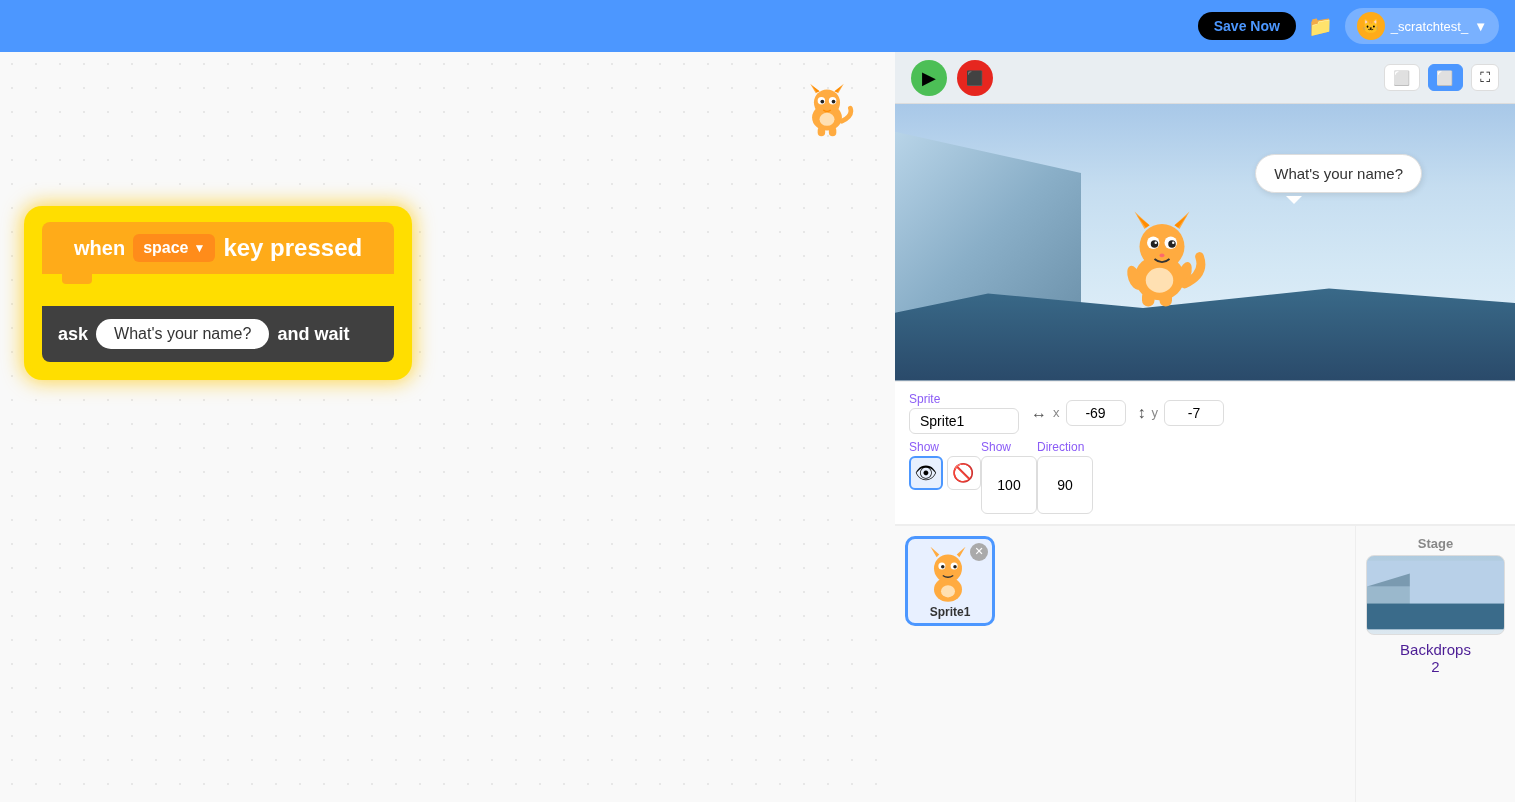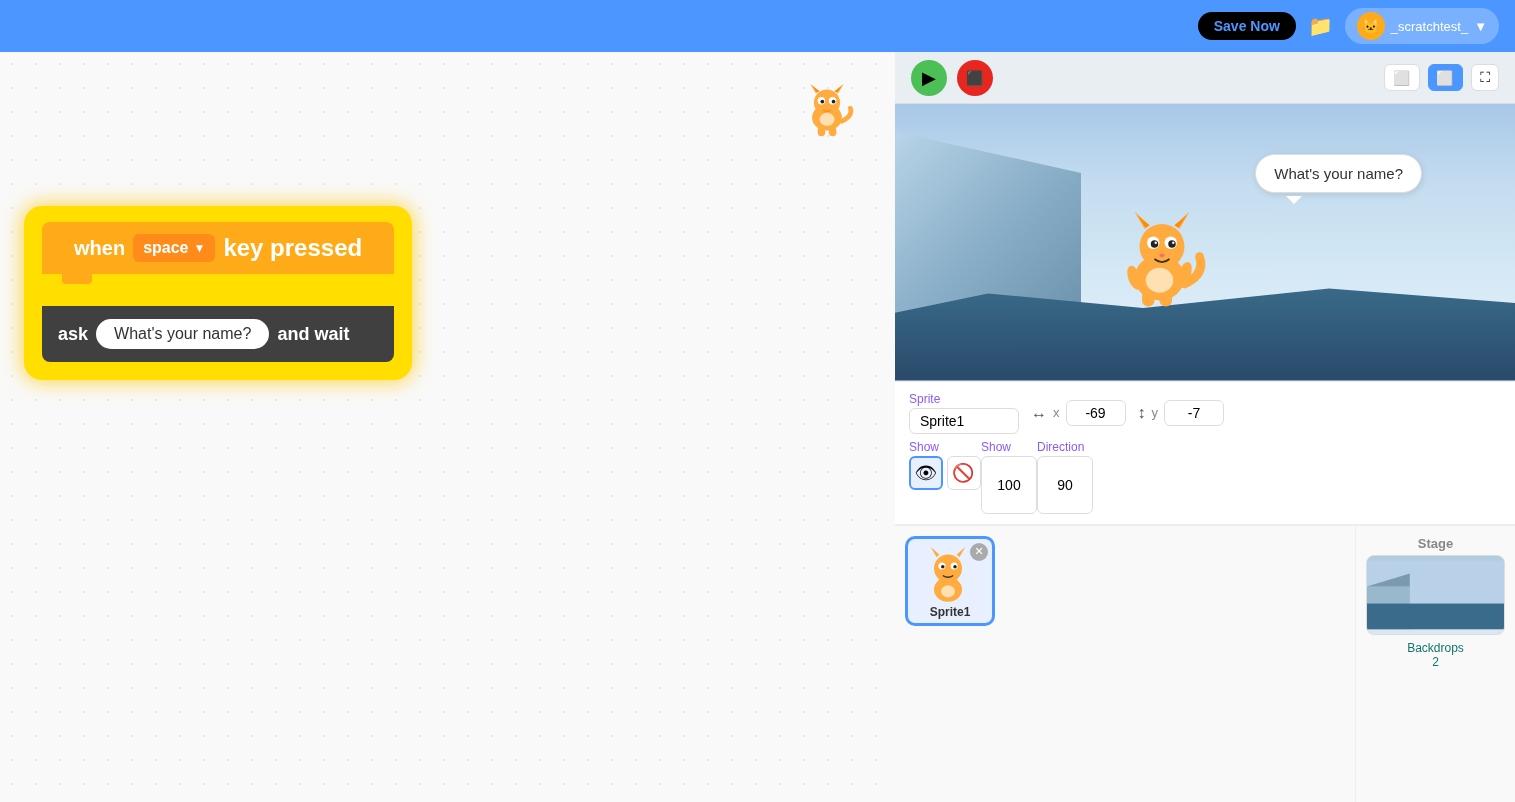--- a/index.html
+++ b/index.html
@@ -470,22 +470,22 @@
       height: 80px;
       border-radius: 8px;
       overflow: hidden;
       border: 1px solid #ddd;
       background: linear-gradient(180deg, #b0cbdf 0%, #c8dce8 50%, #dce8f0 100%);
       margin-bottom: 6px;
     }
 
     .stage-backdrop-count {
       text-align: center;
-      font-size: 12px;
-      color: #0f766e;
+      font-size: 15px;
+      color: #4c1d95;
     }
 
     
     .cat-svg { width: 100%; height: 100%; }
 
     .sprite-row-2 {
       display: flex;
       align-items: flex-start;
       margin-top: 6px;
     }

